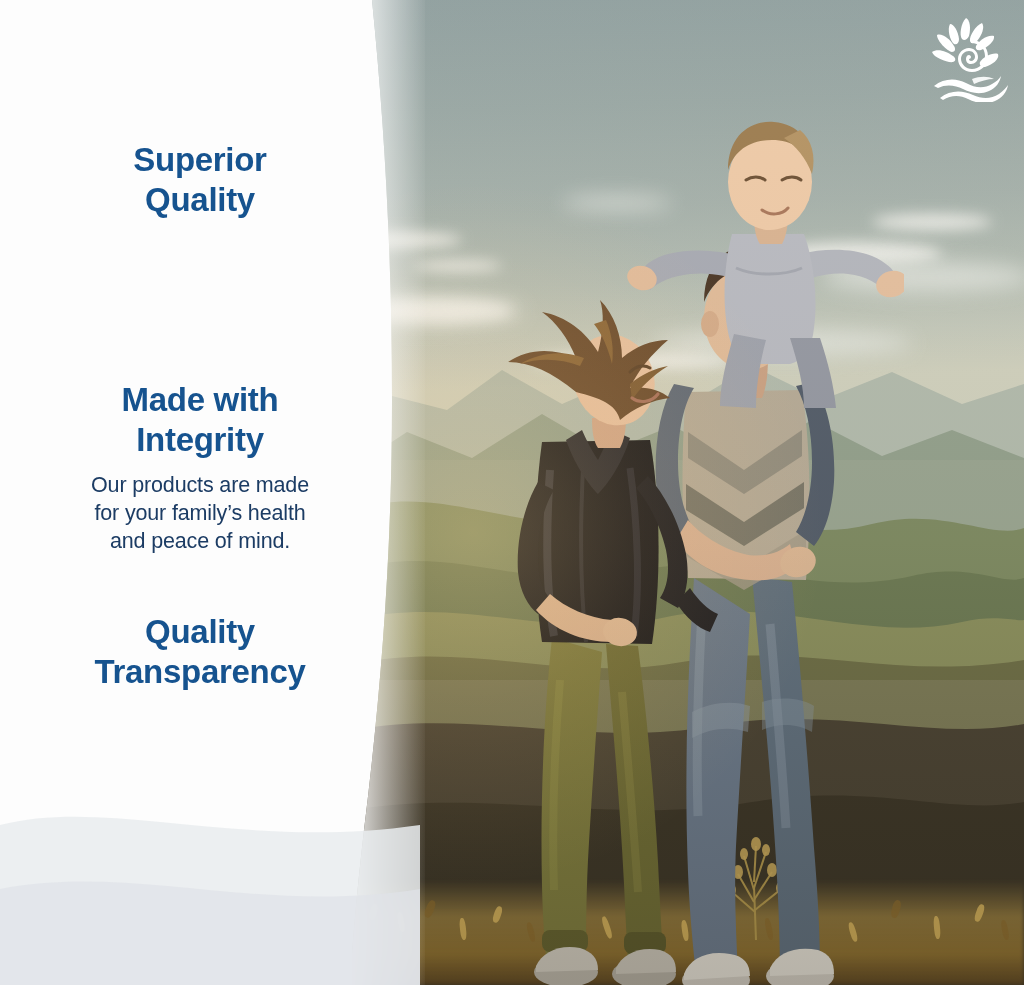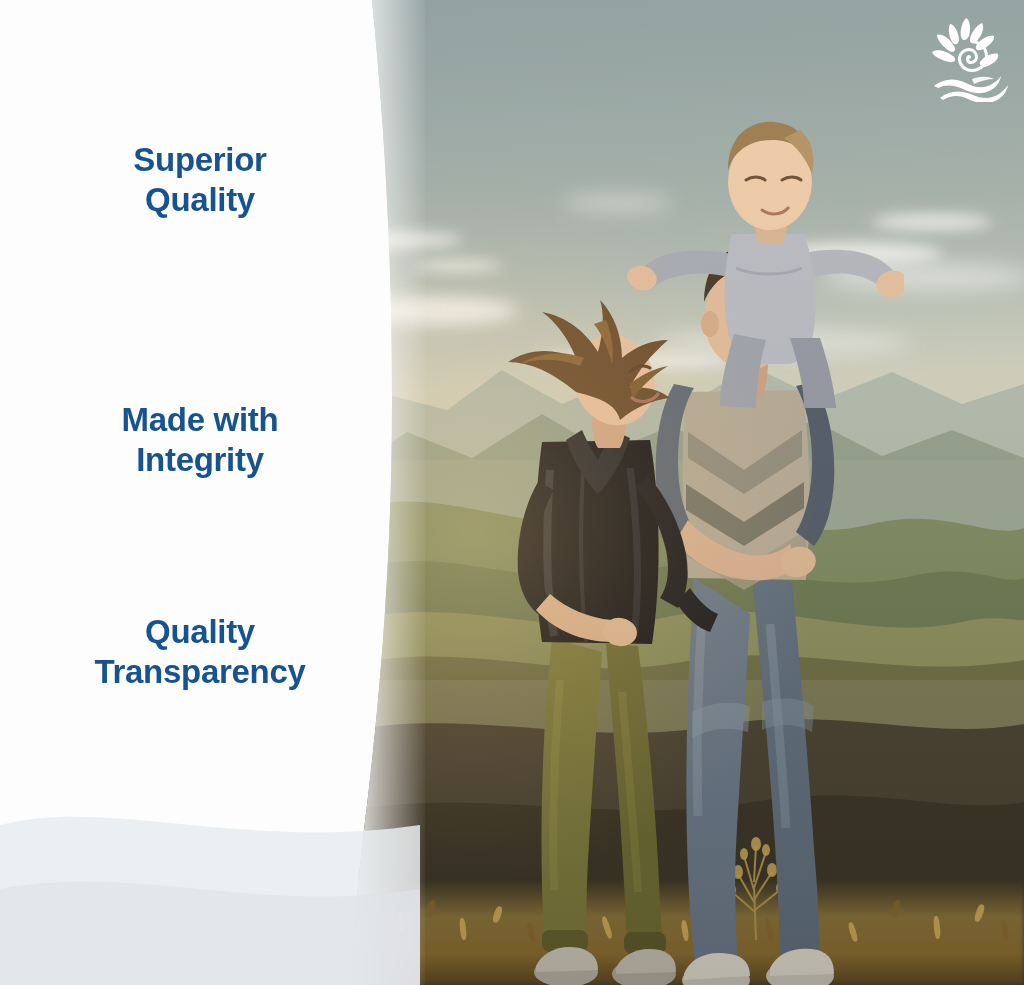--- a/index.html
+++ b/index.html
@@ -62,21 +62,21 @@
   }
   .body{
     color:#1c3c64;
     font-size:21.5px;
     line-height:1.31;
     letter-spacing:-0.15px;
     margin:0;
     white-space:pre-line;
   }
   #blk0{top:140px;}
-  #blk1{top:400px;}
+  #blk1{top:380px;}
   #blk2{top:612px;}
 
   
   .logo{position:absolute;left:928px;top:16px;width:82px;height:86px;z-index:50;}
   .logo svg{display:block;width:100%;height:100%;}
 </style>
 </head>
 <body>
 
 <div id="stage">
@@ -324,20 +324,23 @@
   <div class="content">
 
     <div class="block" id="blk0">
       <h2 class="heading">Superior
 Quality</h2>
     </div>
 
     <div class="block" id="blk1">
       <h2 class="heading">Made with
 Integrity</h2>
+      <p class="body">Our products are made
+for your family’s health
+and peace of mind.</p>
     </div>
 
     <div class="block" id="blk2">
       <h2 class="heading">Quality
 Transparency</h2>
     </div>
 
   </div>
 
   <div class="logo" title="Nordic Naturals">

